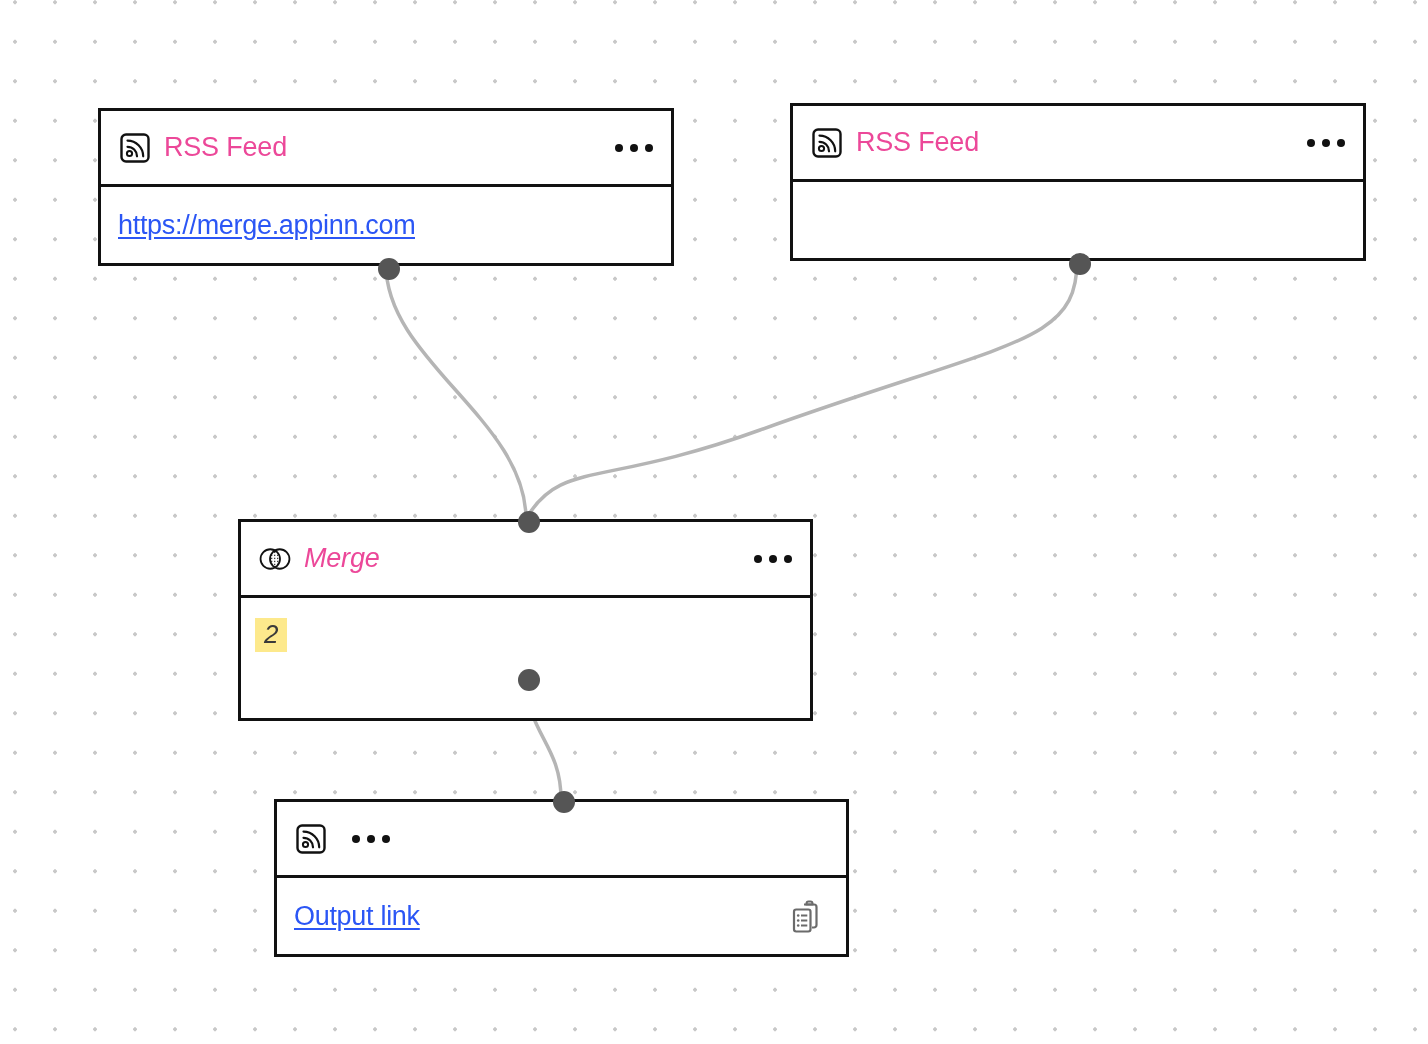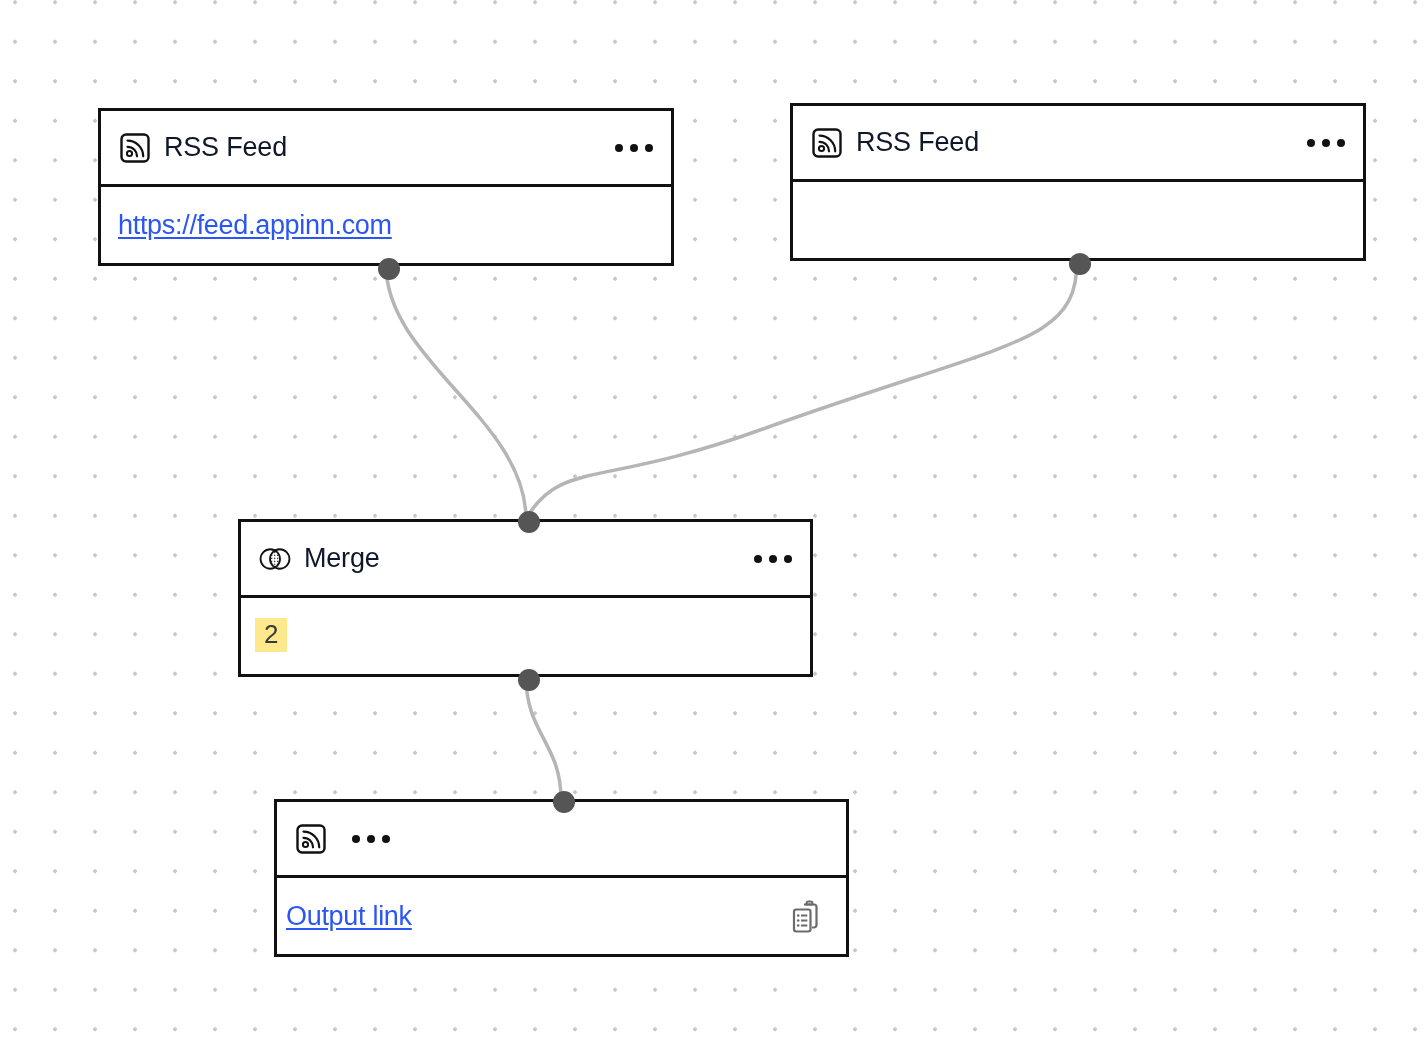--- a/index.html
+++ b/index.html
@@ -52,21 +52,21 @@
     width: 34px;
     height: 34px;
     display: flex;
     align-items: center;
     justify-content: center;
     margin-right: 12px;
   }
   .node-title {
     flex: 1 1 auto;
     font-size: 27px;
-    color: #0f172a;
+    color: #ec4899;
     letter-spacing: -0.2px;
     white-space: nowrap;
     overflow: hidden;
   }
   .node-menu {
     flex: 0 0 auto;
     display: flex;
     align-items: center;
     gap: 7px;
     padding-left: 12px;
@@ -119,21 +119,21 @@
   .merge-text {
     letter-spacing: -0.3px;
   }
 
   
   .output-body {
     display: flex;
     align-items: center;
     justify-content: space-between;
     height: 77px;
-    padding: 0 22px 0 9px;
+    padding: 0 22px 0 17px;
     box-sizing: border-box;
   }
   .copy-icon {
     flex: 0 0 auto;
     width: 34px;
     height: 36px;
     cursor: pointer;
   }
 
   
@@ -143,21 +143,21 @@
     height: 22px;
     border-radius: 50%;
     background: #555555;
     transform: translate(-50%, -50%);
     cursor: pointer;
   }
 
   
   #node-rss-1 { left: 98px;  top: 108px; width: 576px; height: 158px; }
   #node-rss-2 { left: 790px; top: 103px; width: 576px; height: 158px; }
-  #node-merge { left: 238px; top: 519px; width: 575px; height: 158px; }
+  #node-merge { left: 238px; top: 519px; width: 575px; height: 202px; font-style: italic; }
   #node-output{ left: 274px; top: 799px; width: 575px; height: 158px; }
 </style>
 </head>
 <body>
 
 <div id="canvas">
 
   <svg id="edges" viewBox="0 0 1428 1044" width="1428" height="1044">
 
     <path d="M386,265 C386,360 526,420 526,519" fill="none" stroke="#b5b5b5" stroke-width="3.5" stroke-linecap="round"></path>
@@ -178,21 +178,21 @@
         </svg>
       </span>
       <span class="node-title">RSS Feed</span>
       <span class="node-menu">
         <i></i>
           <i></i>
           <i></i>
       </span>
     </div>
     <div class="node-body">
-      <a class="node-link">https://feed.appinn.com</a>
+      <a class="node-link">https://merge.appinn.com</a>
     </div>
     <span class="port" style="left:288px; top:158px;"></span>
   </div>
 
   <div class="node" id="node-rss-2">
     <div class="node-header">
       <span class="node-icon">
         <svg viewBox="0 0 32 32" width="32" height="32" aria-hidden="true">
           <rect x="2.5" y="2.5" width="27" height="27" rx="4.5" ry="4.5" fill="none" stroke="#111111" stroke-width="2.4"></rect>
           <circle cx="10.5" cy="21.5" r="2.6" fill="none" stroke="#111111" stroke-width="2"></circle>

